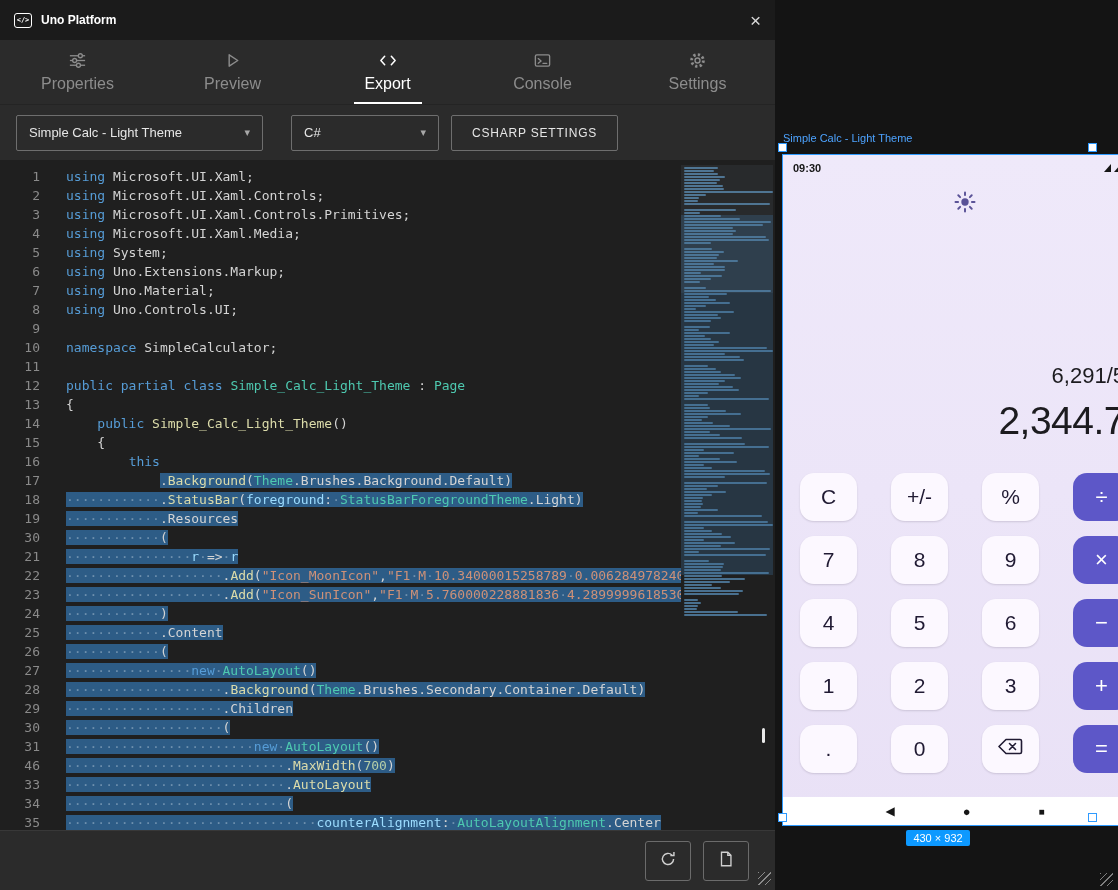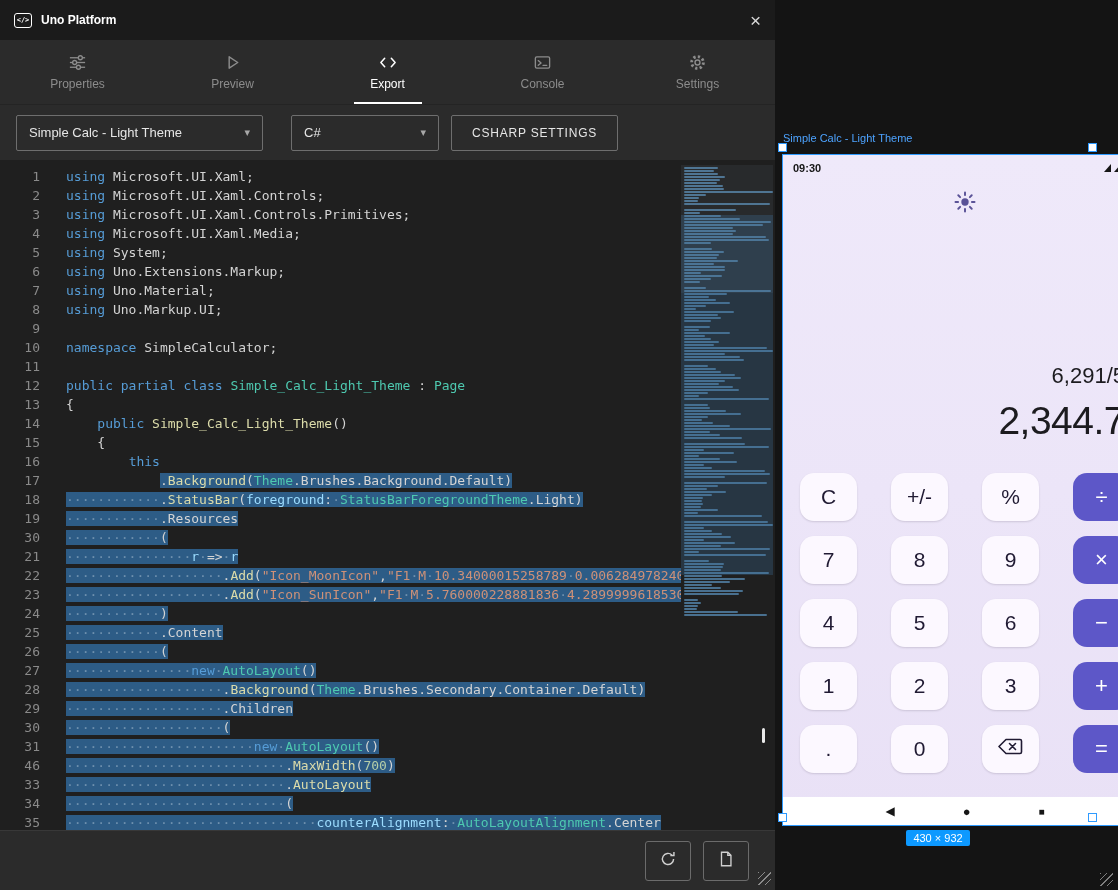--- a/index.html
+++ b/index.html
@@ -13,21 +13,21 @@
   .title-icon { width:18px; height:15px; border:1.5px solid #fff; border-radius:3px; color:#fff;
                 font:700 7px/12px "DejaVu Sans Mono", monospace; text-align:center; }
   .title-text { color:#fff; font-size:12px; font-weight:700; margin-left:9px; }
   .close-btn { margin-left:auto; background:none; border:none; color:#d8d8d8; font-size:19px;
                line-height:1; cursor:pointer; }
 
   .tabbar { height:64px; background:#2B2B2B; display:flex; }
   .tab { flex:1; display:flex; flex-direction:column; align-items:center; justify-content:center;
          gap:5px; color:#8C8C8C; cursor:pointer; position:relative; }
   .tab .tab-icon svg { display:block; }
-  .tab .tab-label { font-size:12px; }
+  .tab .tab-label { font-size:16px; }
   .tab.active { color:#fff;justify-content:center; }
   .tab.active::after { content:""; position:absolute; bottom:0; left:50%; transform:translateX(-50%);
                        width:68px; height:2px; background:#fff; }
 
   .toolbar { height:56px; background:#2B2B2B; border-top:1px solid #242424;
              display:flex; align-items:center; padding:0 16px; }
   .dropdown { height:36px; border:1px solid #6E6E6E; border-radius:2px; color:#E6E6E6; font-size:13px;
               display:flex; align-items:center; justify-content:space-between; padding:0 12px;
               cursor:pointer; background:transparent; }
   .dd-theme { width:247px; }
@@ -178,21 +178,21 @@
 
   <div class="editor">
     <div id="codelines">
         <div class="code-line"><span class="ln">1</span><span class="lc"><span class="tk-k">using</span><span class="tk-p"> Microsoft.UI.Xaml;</span></span></div>
         <div class="code-line"><span class="ln">2</span><span class="lc"><span class="tk-k">using</span><span class="tk-p"> Microsoft.UI.Xaml.Controls;</span></span></div>
         <div class="code-line"><span class="ln">3</span><span class="lc"><span class="tk-k">using</span><span class="tk-p"> Microsoft.UI.Xaml.Controls.Primitives;</span></span></div>
         <div class="code-line"><span class="ln">4</span><span class="lc"><span class="tk-k">using</span><span class="tk-p"> Microsoft.UI.Xaml.Media;</span></span></div>
         <div class="code-line"><span class="ln">5</span><span class="lc"><span class="tk-k">using</span><span class="tk-p"> System;</span></span></div>
         <div class="code-line"><span class="ln">6</span><span class="lc"><span class="tk-k">using</span><span class="tk-p"> Uno.Extensions.Markup;</span></span></div>
         <div class="code-line"><span class="ln">7</span><span class="lc"><span class="tk-k">using</span><span class="tk-p"> Uno.Material;</span></span></div>
-        <div class="code-line"><span class="ln">8</span><span class="lc"><span class="tk-k">using</span><span class="tk-p"> Uno.Markup.UI;</span></span></div>
+        <div class="code-line"><span class="ln">8</span><span class="lc"><span class="tk-k">using</span><span class="tk-p"> Uno.Controls.UI;</span></span></div>
         <div class="code-line"><span class="ln">9</span><span class="lc"></span></div>
         <div class="code-line"><span class="ln">10</span><span class="lc"><span class="tk-k">namespace</span><span class="tk-p"> SimpleCalculator;</span></span></div>
         <div class="code-line"><span class="ln">11</span><span class="lc"></span></div>
         <div class="code-line"><span class="ln">12</span><span class="lc"><span class="tk-k">public</span><span class="tk-p"> </span><span class="tk-k">partial</span><span class="tk-p"> </span><span class="tk-k">class</span><span class="tk-p"> </span><span class="tk-t">Simple_Calc_Light_Theme</span><span class="tk-p"> : </span><span class="tk-t">Page</span></span></div>
         <div class="code-line"><span class="ln">13</span><span class="lc"><span class="tk-p">{</span></span></div>
         <div class="code-line"><span class="ln">14</span><span class="lc"><span class="tk-p">    </span><span class="tk-k">public</span><span class="tk-p"> </span><span class="tk-m">Simple_Calc_Light_Theme</span><span class="tk-p">()</span></span></div>
         <div class="code-line"><span class="ln">15</span><span class="lc"><span class="tk-p">    {</span></span></div>
         <div class="code-line"><span class="ln">16</span><span class="lc"><span class="tk-p">        </span><span class="tk-k">this</span></span></div>
         <div class="code-line"><span class="ln">17</span><span class="lc">            <span class="sel"><span class="tk-p">.</span><span class="tk-m">Background</span><span class="tk-p">(</span><span class="tk-t">Theme</span><span class="tk-p">.Brushes.Background.Default)</span></span></span></div>
         <div class="code-line"><span class="ln">18</span><span class="lc"><span class="sel"><span class="tk-w">············</span><span class="tk-p">.</span><span class="tk-m">StatusBar</span><span class="tk-p">(</span><span class="tk-v">foreground</span><span class="tk-p">:</span><span class="tk-w">·</span><span class="tk-t">StatusBarForegroundTheme</span><span class="tk-p">.Light)</span></span></span></div>

